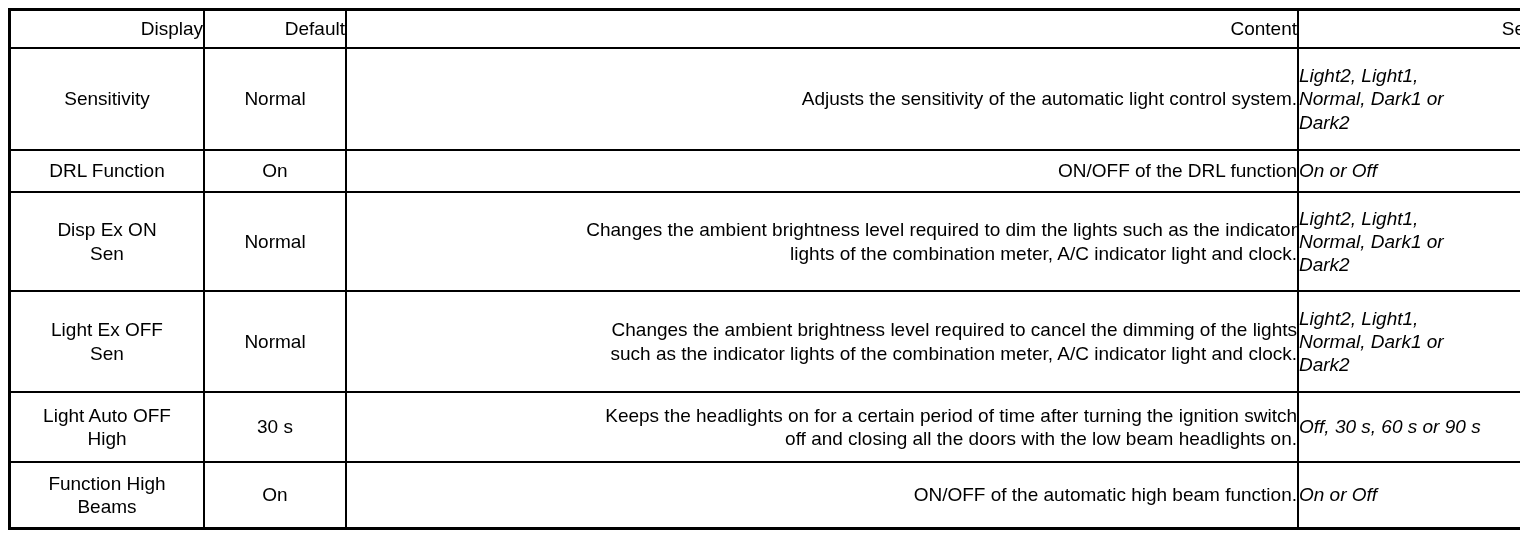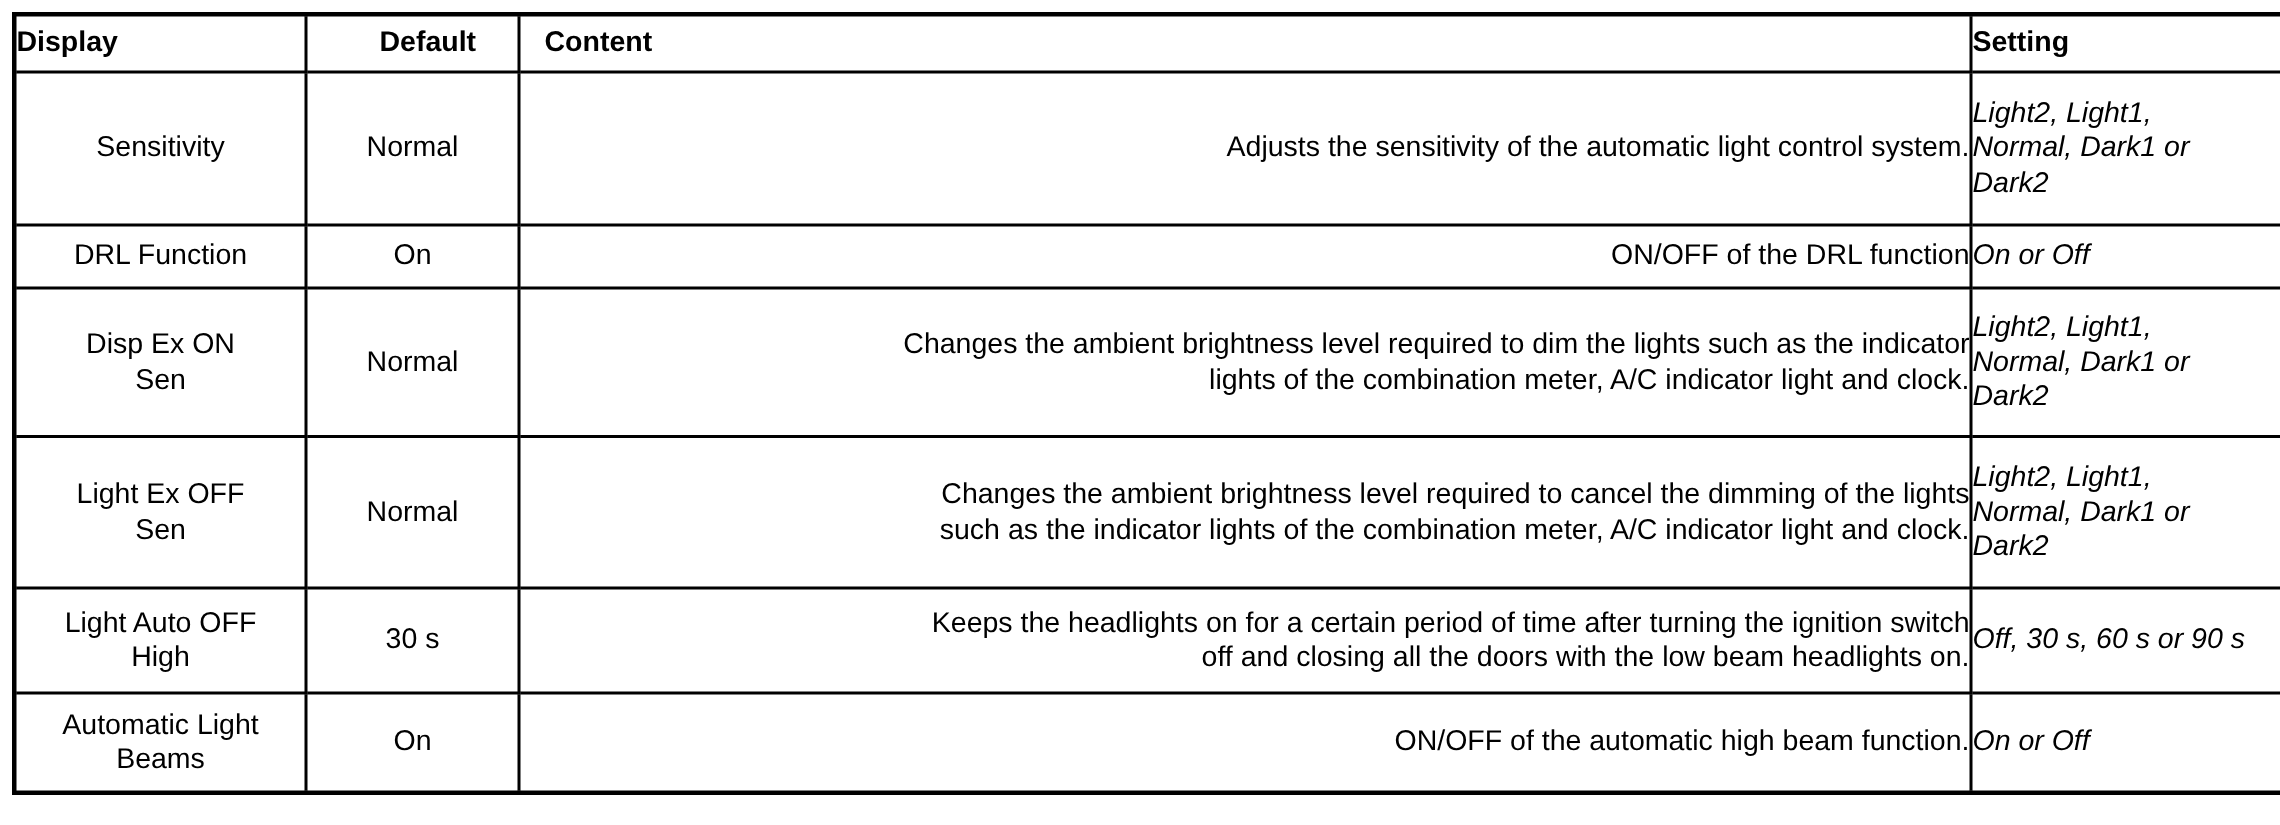--- a/index.html
+++ b/index.html
@@ -38,30 +38,30 @@
     line-height: 1.22;
     color: #000000;
   }
 
   
   table.settings-table {
     border: 3px solid #000000;
   }
 
   thead th {
-    text-align: left;
-    font-weight: bold;
+    text-align: right;
+    font-weight: normal;
     font-size: 20px;
     height: 36px;
     padding: 2px 6px;
   }
 
   thead th.col-display { width: 192px; }
   thead th.col-default { width: 92px; padding-left: 48px; }
-  thead th.col-content { width: 950px; padding-left: 16px; }
+  thead th.col-content { width: 950px; }
   thead th.col-setting { width: 262px; }
 
   td.cell-display {
     padding: 4px 6px 4px 7px;
     text-align: center;
   }
   td.cell-default {
     padding: 4px 6px 4px 7px;
     text-align: center;
   }
@@ -172,21 +172,21 @@
           <span class="cellline">Keeps the headlights on for a certain period of time after turning the ignition switch</span>
           <span class="cellline">off and closing all the doors with the low beam headlights on.</span>
         </td>
         <td class="cell-setting">
           <span class="cellline">Off, 30 s, 60 s or 90 s</span>
         </td>
       </tr>
 
       <tr class="r-highbeam">
         <td class="cell-display">
-          <span class="cellline">Automatic Light</span>
+          <span class="cellline">Function High</span>
           <span class="cellline">Beams</span>
         </td>
         <td class="cell-default">On</td>
         <td class="cell-content">
           <span class="cellline">ON/OFF of the automatic high beam function.</span>
         </td>
         <td class="cell-setting">
           <span class="cellline">On or Off</span>
         </td>
       </tr>

